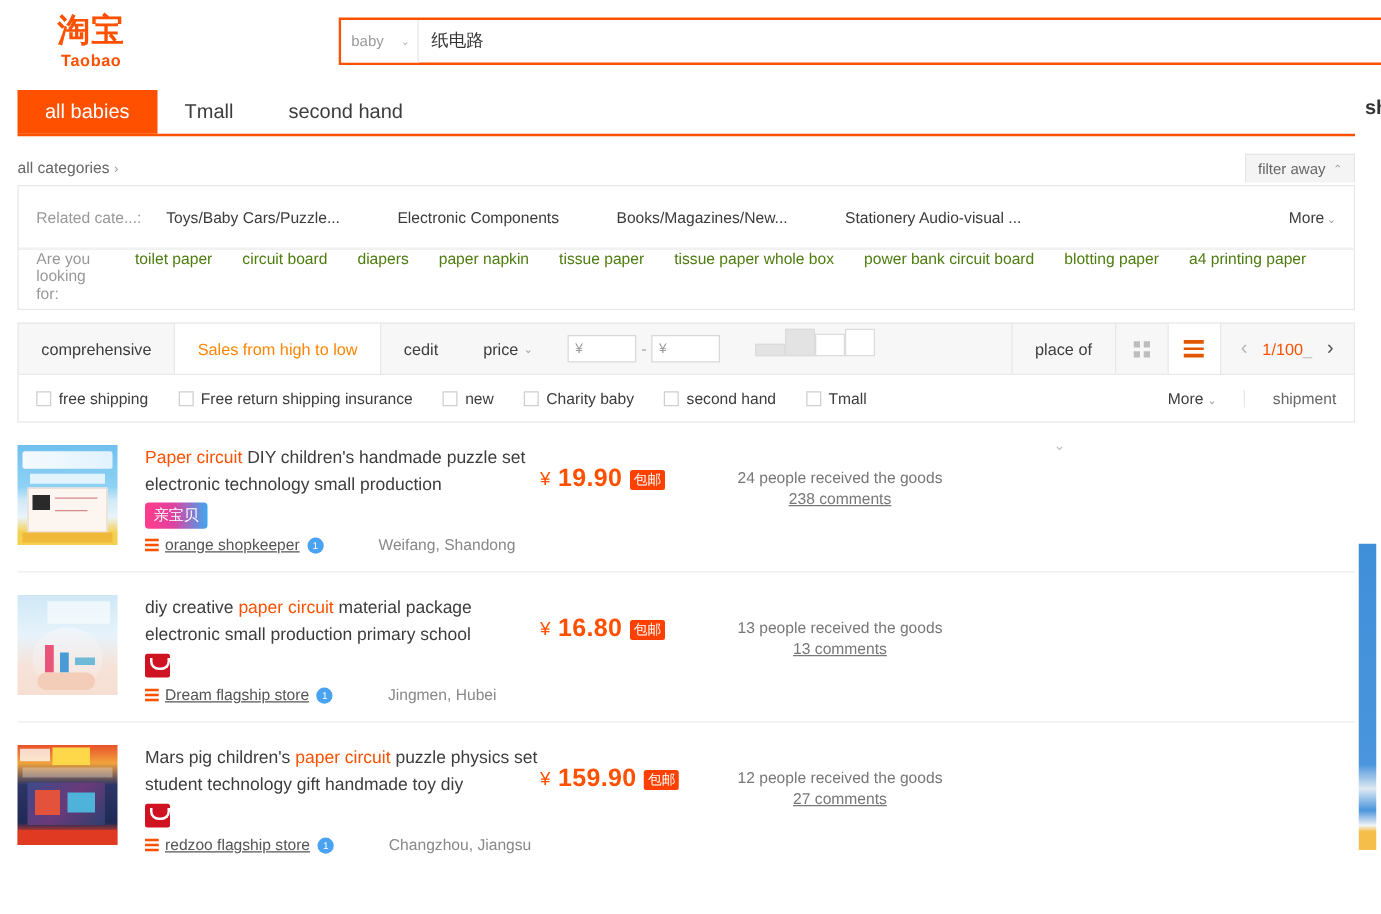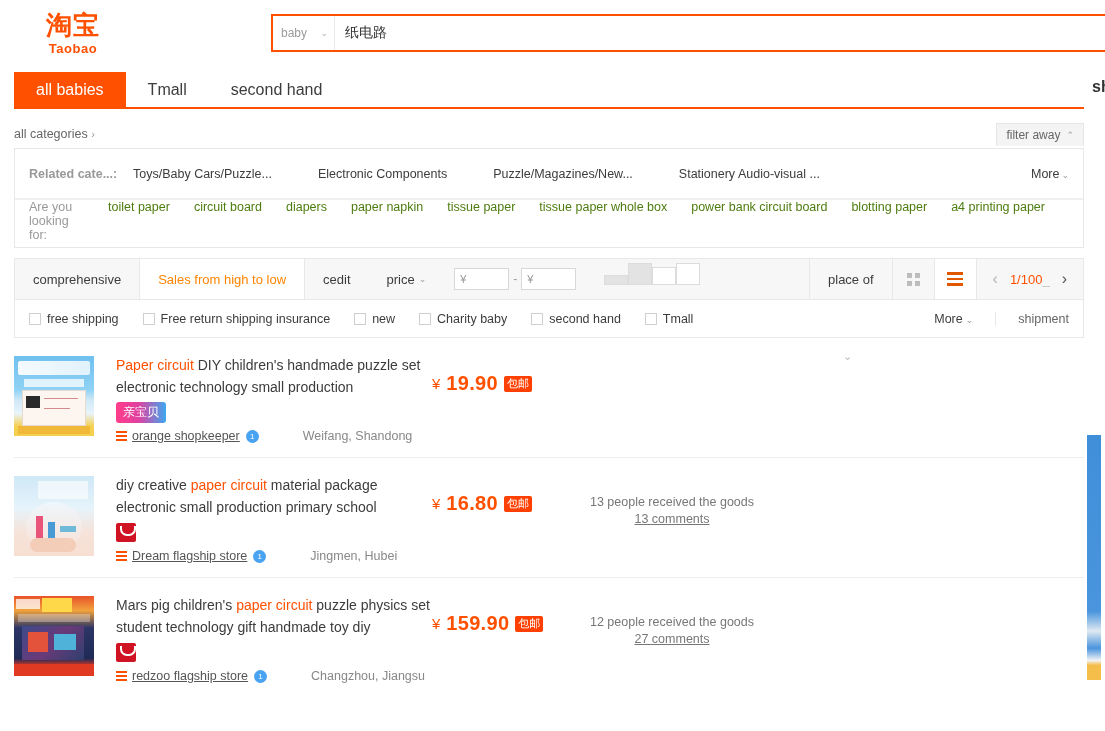--- a/index.html
+++ b/index.html
@@ -34,21 +34,21 @@
   
   .allcat { position:absolute; left:14px; top:120px; width:1070px; height:28px; display:flex; align-items:center; justify-content:space-between; }
   .allcat-l { font-size:12.5px; color:#666; cursor:pointer; }
   .allcat-l .arw { color:#999; font-size:11px; }
   .filter-away { background:#f4f4f4; border:1px solid #e6e6e6; border-bottom:none; font-size:12px; color:#666; padding:4px 9px; display:flex; align-items:center; gap:6px; cursor:pointer; }
   .filter-away .cv { font-size:9px; color:#999; }
 
   .fbox { position:absolute; left:14px; top:148px; width:1070px; border:1px solid #e8e8e8; background:#fff; }
   .frow { display:flex; align-items:center; height:50px; padding:0 14px; border-bottom:1px solid #f0f0f0; }
   .frow:last-child { border-bottom:none; }
-  .flabel { color:#999; font-size:12.5px; width:104px; flex:none;font-weight:bold; }
+  .flabel { color:#999; font-size:12.5px; width:104px; flex:none; }
   .flink { font-size:12.5px; color:#3c3c3c; margin-right:46px; cursor:pointer; white-space:nowrap; }
   .fmore { margin-left:auto; font-size:12.5px; color:#3c3c3c; cursor:pointer; }
   .fmore .cv { font-size:9px; color:#999; margin-left:2px; }
 
   .srow { display:flex; align-items:flex-start; height:48px; padding:0 14px; }
   .sug-label { color:#999; font-size:12.5px; margin-right:22px; }
   .sug { font-size:12.5px; color:#4d7c0f; margin-right:24px; cursor:pointer; white-space:nowrap; }
 
   
   .sortbox { position:absolute; left:14px; top:258px; width:1070px; border:1px solid #e8e8e8; background:#f7f7f7; }
@@ -154,21 +154,21 @@
       <span>filter away</span>
       <span class="cv">⌃</span>
     </div>
   </div>
 
   <div class="fbox">
     <div class="frow">
       <div class="flabel">Related cate...:</div>
       <div class="flink">Toys/Baby Cars/Puzzle...</div>
       <div class="flink">Electronic Components</div>
-      <div class="flink">Puzzle/Magazines/New...</div>
+      <div class="flink">Books/Magazines/New...</div>
       <div class="flink">Stationery Audio-visual ...</div>
       <div class="fmore">
         <span>More</span><span class="cv">⌄</span>
       </div>
     </div>
     <div class="srow" style="border-top:1px solid #f0f0f0;">
       <div class="sug-label">Are you looking for:</div>
       <div class="sug">toilet paper</div>
       <div class="sug">circuit board</div>
       <div class="sug">diapers</div>
@@ -290,20 +290,24 @@
           <span class="loc">Weifang, Shandong</span>
         </div>
       </div>
       <div class="pricecol">
         <div class="price">
           <span class="cny">¥</span>
           <span class="pnum">19.90</span>
           <span class="free-badge">包邮</span>
         </div>
       </div>
+      <div class="statcol">
+        <div class="stat">24 people received the goods</div>
+        <div class="comments">238 comments</div>
+      </div>
     </div>
 
     <div class="item">
       <div class="thumb" style="background:linear-gradient(180deg,#cfe8f6 0%,#e6f3fb 40%,#f6e3d9 70%,#f7ded2 100%);">
         <div style="position:absolute;left:24px;top:5px;width:50px;height:18px;background:rgba(255,255,255,.6);"></div>
         <div style="position:absolute;left:12px;top:26px;width:56px;height:50px;border-radius:50%;background:linear-gradient(180deg,#eef7fd,#fae0d5);"></div>
         <div style="position:absolute;left:22px;top:40px;width:7px;height:22px;background:#e8547a;"></div>
         <div style="position:absolute;left:34px;top:46px;width:7px;height:16px;background:#4a9ad6;"></div>
         <div style="position:absolute;left:46px;top:50px;width:16px;height:6px;background:#6fbad8;"></div>
         <div style="position:absolute;left:16px;top:62px;width:46px;height:14px;background:#f4cdb8;border-radius:8px;"></div>

